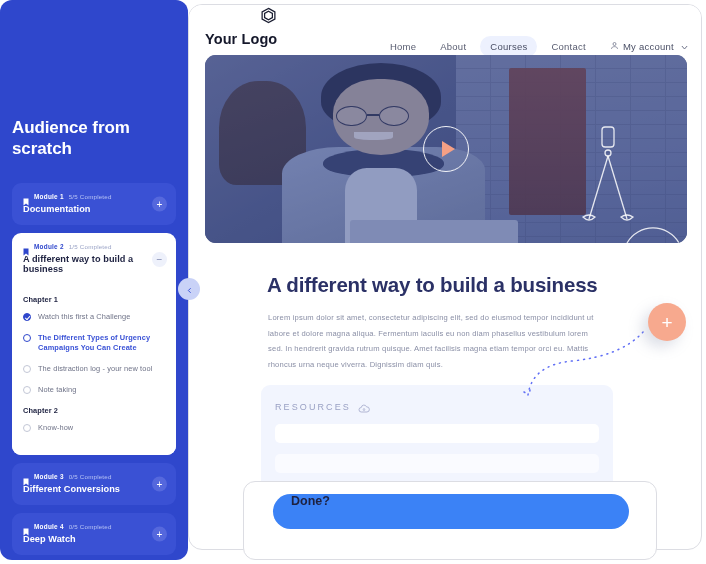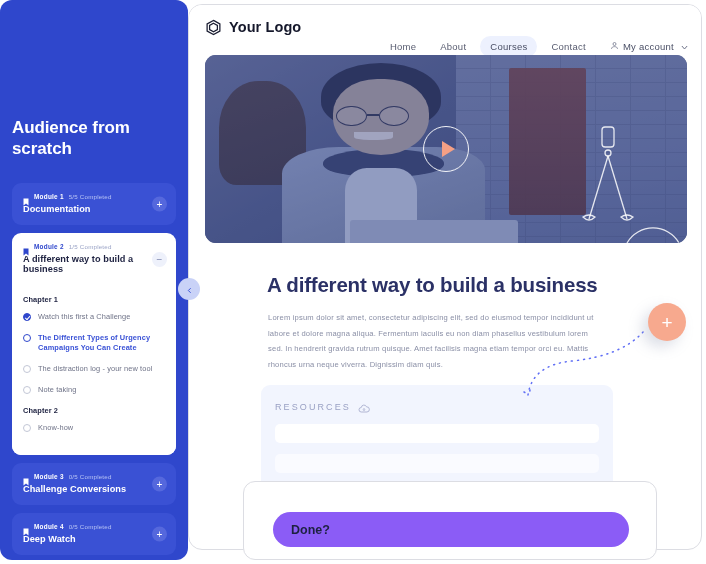--- a/index.html
+++ b/index.html
@@ -13,21 +13,21 @@
 
   
   .page-card{
     position:absolute; left:188px; top:4px; width:514px; height:546px;
     background:#ffffff; border:1px solid #dcdde3; border-radius:14px; overflow:hidden;
   }
 
   
   .topnav{ position:absolute; left:0; top:0; width:514px; height:44px;
            display:flex; align-items:center; padding:0 16px; background:#fff;}
-  .brand{ display:flex; align-items:flex-start; gap:7px; }
+  .brand{ display:flex; align-items:flex-end; gap:7px;flex-direction:column; }
   .brand-mark{ width:17px; height:17px; color:#1c1f33; }
   .brand-text{ font-size:14.5px; font-weight:700; color:#15182b; letter-spacing:.1px; }
   .nav-links{ margin-left:auto; display:flex; align-items:center; gap:4px;margin-top:38px; }
   .nav-link{ font-size:9.5px; color:#585c70; padding:5px 10px; border-radius:11px;
              letter-spacing:.25px; white-space:nowrap; }
   .nav-link.active{ background:#edf1fe; color:#4a4f66; }
   .account{ display:flex; align-items:center; gap:4px; margin-left:10px;
             font-size:9.5px; color:#4a4f66; letter-spacing:.25px; white-space:nowrap;}
   .account svg{ width:9px; height:9px; color:#6b7087; }
   .caret{ width:7px; height:7px; color:#8d92a6; margin-left:2px;}
@@ -99,22 +99,22 @@
 
   
   .fab{ position:absolute; left:648px; top:303px; width:38px; height:38px; border-radius:50%;
         background:#f7a98e; color:#fff; display:flex; align-items:center; justify-content:center;
         font-size:19px; font-weight:300; line-height:1;
         box-shadow:-6px 6px 14px rgba(130,140,170,.28); }
 
   
   .done-card{ position:absolute; left:243px; top:481px; width:414px; height:79px;
               background:#fff; border:1px solid #dcdde3; border-radius:12px; }
-  .done-inner{ position:absolute; left:29px; top:30px; width:356px; height:35px;
-               background:#8b5cf6; border-radius:18px; display:flex; align-items:center;
+  .done-inner{ position:absolute; left:29px; top:12px; width:356px; height:35px;
+               background:#3b82f6; border-radius:18px; display:flex; 
                padding-left:18px; }
   .done-label{ font-size:12.5px; font-weight:700; color:#1d2140; }
   .mark-btn{ position:absolute; right:-4px; top:-2px; height:39px; padding:0 20px;
              background:#5f6ef5; color:#fff; border-radius:20px;
              display:flex; align-items:center; gap:8px;
              font-size:9.5px; font-weight:700; letter-spacing:.35px;
              box-shadow:0 7px 16px rgba(95,110,245,.3); }
   .mark-check{ width:10px; height:10px; color:#fff; }
 
   
@@ -362,21 +362,21 @@
       <div class="module collapsed">
         <div class="mod-meta">
           <span class="bm-icon">
             <svg viewBox="0 0 12 16" fill="currentColor">
                 <path d="M1 1h10v14l-5-4-5 4z"></path>
               </svg>
           </span>
           <span class="mod-num">Module 3</span>
           <span class="mod-count">0/5 Completed</span>
         </div>
-        <div class="mod-name">Challenge Conversions</div>
+        <div class="mod-name">Different Conversions</div>
         <div class="mod-toggle">+</div>
       </div>
 
       <div class="module collapsed">
         <div class="mod-meta">
           <span class="bm-icon">
             <svg viewBox="0 0 12 16" fill="currentColor">
                 <path d="M1 1h10v14l-5-4-5 4z"></path>
               </svg>
           </span>

